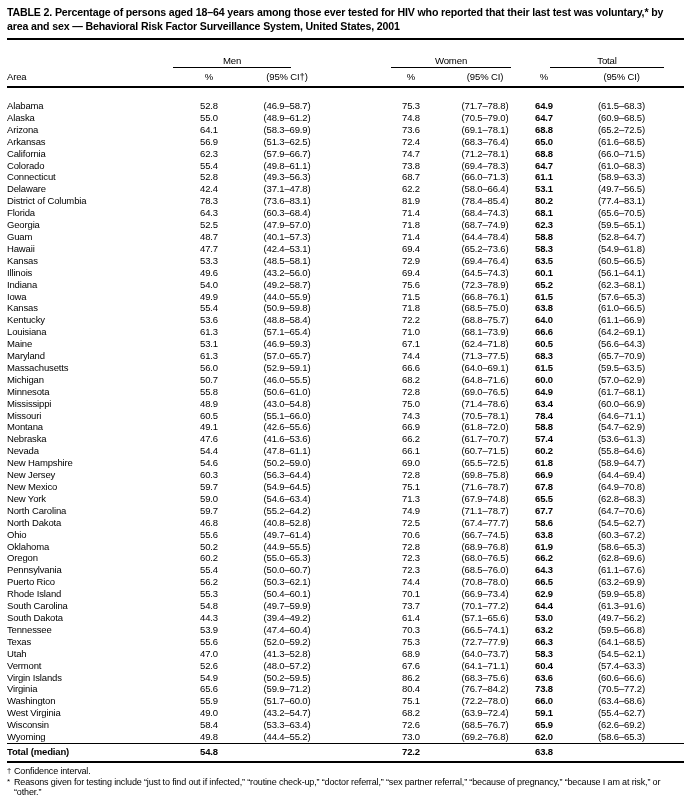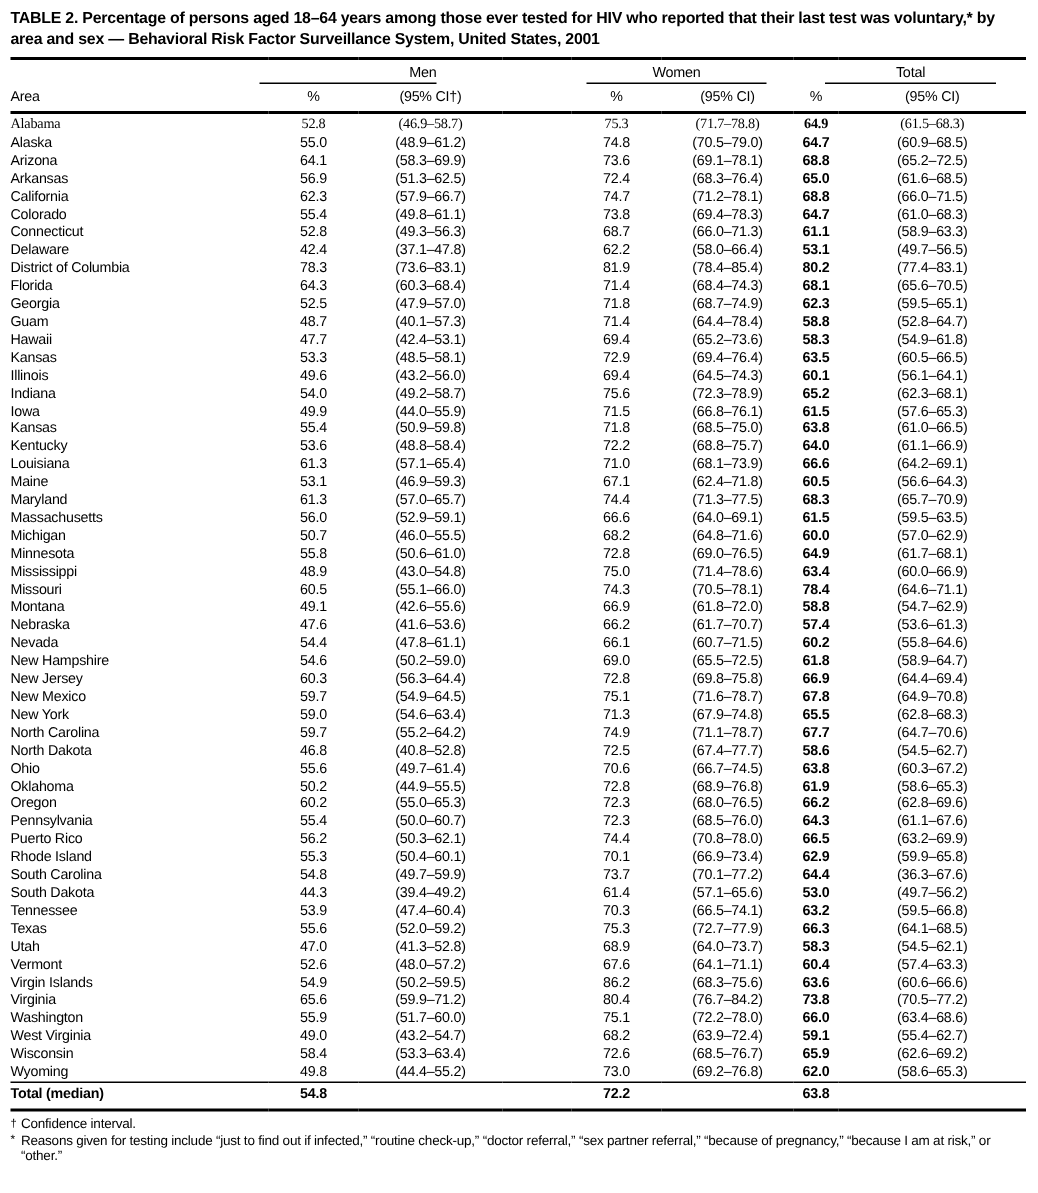--- a/index.html
+++ b/index.html
@@ -19,28 +19,28 @@
   col.w-mpct  { width:60px; }
   col.w-mci   { width:96px; }
   col.w-gap   { width:46px; }
   col.w-wpct  { width:60px; }
   col.w-wci   { width:88px; }
   col.w-tpct  { width:30px; }
   col.w-tci   { width:125px; }
   thead th { font-weight:normal; font-size:9.6px; vertical-align:bottom; }
   tr.grp th { border-top:2.5px solid #000; padding-top:3px; }
   .gl { border-bottom:1.5px solid #000; padding-bottom:1px; text-align:center; }
-  .gl-men   { margin:0 44px 0 -6px;text-align:right; }
+  .gl-men   { margin:12px 44px 0 -6px; }
   .gl-women { margin:0 18px 0 10px; }
   .gl-total { margin:0 20px 0 21px; }
   tr.sub th { border-bottom:2px solid #000; padding:3px 0 4px; text-align:center; }
   tr.sub th.c-area { text-align:left; }
   tbody td, tr.sub th { font-size:9.5px; }
   tbody td { line-height:11.9px; vertical-align:bottom; white-space:nowrap; }
-  tbody tr:first-child td { padding-top:2px;font-family:Liberation Serif, serif; }
+  tbody tr:first-child td { padding-top:12px; }
   .c-area { text-align:left;margin-left:24px; }
   .c-pct  { text-align:center; }
   .c-ci   { text-align:center; }
   .c-tpct { font-weight:bold; }
   tr.total td {
     border-top:1px solid #000; border-bottom:2.5px solid #000;
     font-weight:bold; padding:2px 0 3px;
   }
   .footnotes { margin-top:3px; font-size:9px; line-height:10.8px; width:677px; }
   .fn { padding-left:7px; text-indent:-7px; }
@@ -511,21 +511,21 @@
           <td class="c-ci">(59.9–65.8)</td>
         </tr>
         <tr>
           <td class="c-area">South Carolina</td>
           <td class="c-pct">54.8</td>
           <td class="c-ci">(49.7–59.9)</td>
           <td class="c-gap"></td>
           <td class="c-pct">73.7</td>
           <td class="c-ci">(70.1–77.2)</td>
           <td class="c-pct c-tpct">64.4</td>
-          <td class="c-ci">(36.3–67.6)</td>
+          <td class="c-ci">(61.3–91.6)</td>
         </tr>
         <tr>
           <td class="c-area">South Dakota</td>
           <td class="c-pct">44.3</td>
           <td class="c-ci">(39.4–49.2)</td>
           <td class="c-gap"></td>
           <td class="c-pct">61.4</td>
           <td class="c-ci">(57.1–65.6)</td>
           <td class="c-pct c-tpct">53.0</td>
           <td class="c-ci">(49.7–56.2)</td>

